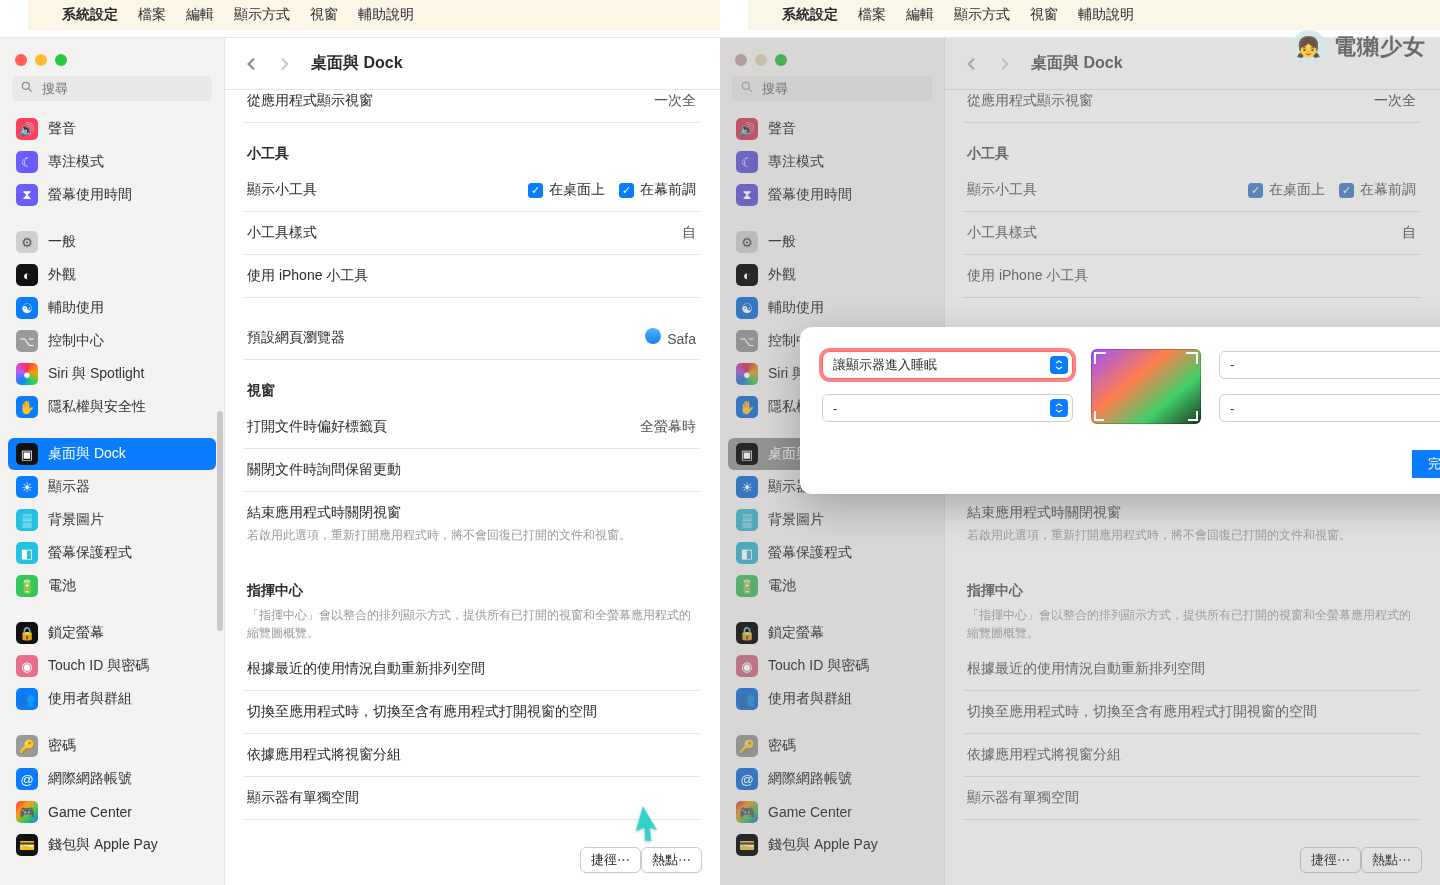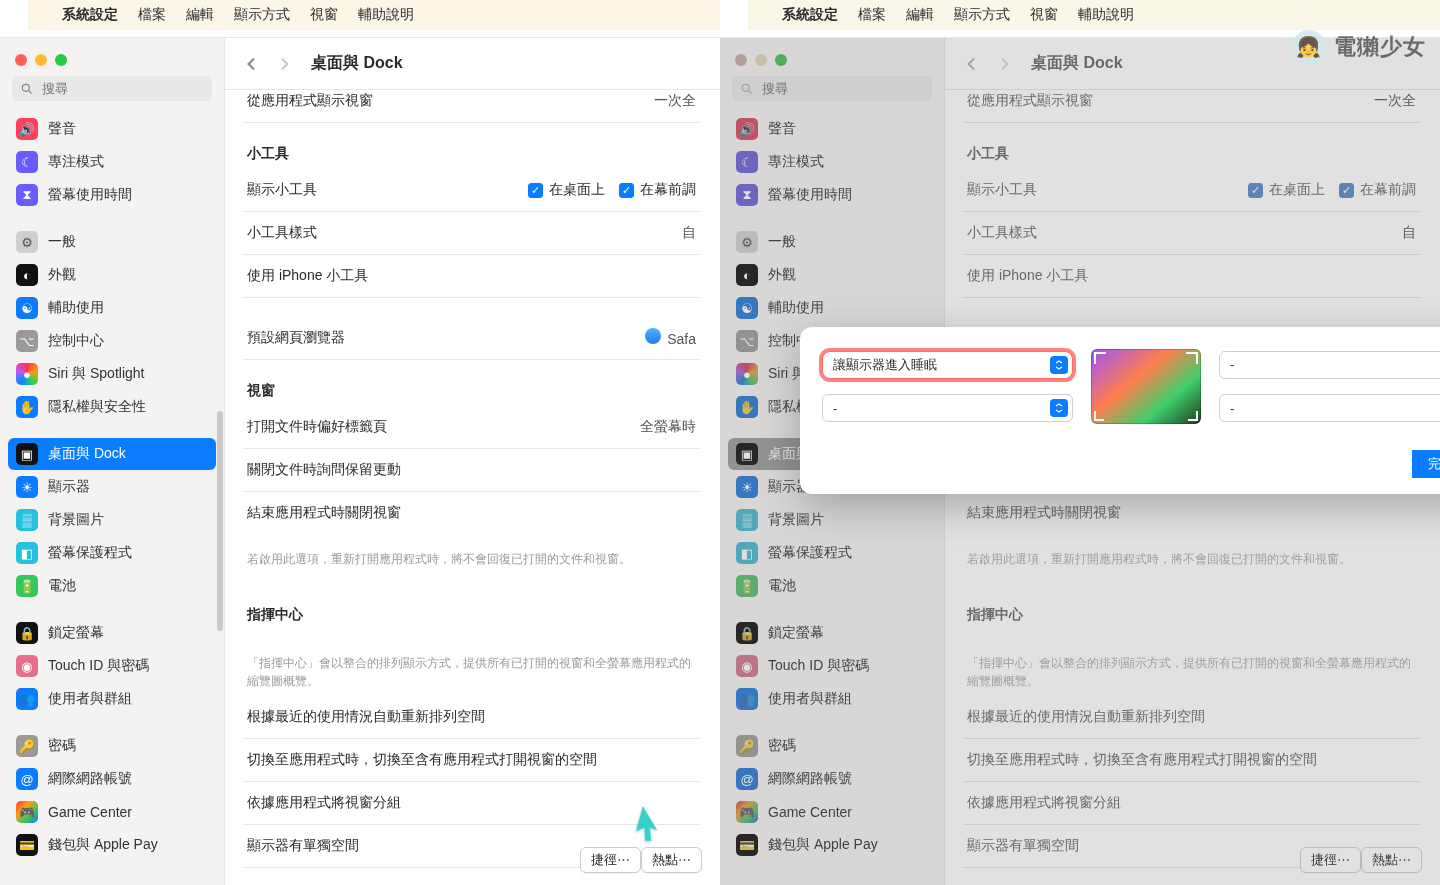--- a/index.html
+++ b/index.html
@@ -29,40 +29,40 @@
 .menubar span{cursor:default;}
 
 .window{position:absolute;top:37px;left:0;right:0;bottom:0;background:#fff;display:flex;border-top:1px solid var(--divider);}
 .sidebar{width:225px;background:var(--panel);border-right:1px solid var(--divider);display:flex;flex-direction:column;overflow:hidden;}
 .traf-wrap{padding:16px 15px 10px 15px;}
 .traffic{display:flex;gap:8px;}
 .traffic span{width:12px;height:12px;border-radius:50%;display:inline-block;}
 .t-red{background:var(--red);}
 .t-yel{background:var(--yel);}
 .t-grn{background:var(--grn);}
-.search{margin:0 12px 10px 12px;display:flex;align-items:center;background:#e8e8e8;border-radius:6px;padding:4px 8px;color:#888;}
+.search{margin:0 12px 10px 12px;display:flex;background:#e8e8e8;border-radius:6px;padding:4px 8px;color:#888;}
 .search svg{flex:0 0 auto;margin-right:6px;}
 .search input{border:0;background:transparent;outline:0;font-size:13px;flex:1;color:#555;}
 
 .nav{flex:1;overflow:hidden;padding:2px 8px;position:relative;}
 .nav-item{display:flex;align-items:center;gap:10px;padding:5px 8px;border-radius:6px;margin-bottom:1px;font-size:14px;color:#333;}
 .nav-item.sel{background:var(--selected);color:#fff;}
 .nav-ic{width:22px;height:22px;border-radius:5px;flex:0 0 auto;display:flex;align-items:center;justify-content:center;color:#fff;font-size:13px;}
 .nav-gap{height:14px;}
 
 .content{flex:1;display:flex;flex-direction:column;position:relative;overflow:hidden;}
 .toolbar{height:52px;display:flex;align-items:center;padding:0 12px;gap:6px;border-bottom:1px solid var(--divider);background:#fff;}
 .navbtn{width:28px;height:28px;display:flex;align-items:center;justify-content:center;color:#8a8a8a;border-radius:6px;}
 .title{font-size:16px;font-weight:600;margin-left:6px;}
 .body{flex:1;overflow:hidden;padding:0 20px 0 18px;position:relative;}
 .row{display:flex;align-items:center;justify-content:space-between;padding:12px 4px;border-bottom:1px solid var(--divider);font-size:14px;}
 .row .val{color:#555;}
 .row.noborder{border-bottom:0;}
 .section-h{font-weight:600;font-size:14px;padding:22px 4px 6px 4px;}
-.section-sub{color:#9a9a9a;font-size:12px;line-height:1.5;padding:0 4px 6px 4px;margin-top:24px;}
+.section-sub{color:#9a9a9a;font-size:12px;line-height:1.5;padding:0 4px 6px 4px;}
 .chkline{display:flex;gap:14px;align-items:center;}
 .chk{display:inline-flex;align-items:center;gap:6px;}
 .chkbox{width:15px;height:15px;border-radius:3px;border:1px solid #0a7cff;background:#0a7cff;display:inline-flex;align-items:center;justify-content:center;color:#fff;font-size:11px;}
 .badge-safari{width:16px;height:16px;border-radius:50%;background:linear-gradient(#4fb3ff,#1a7fe8);display:inline-block;margin-right:6px;position:relative;}
 
 .bottombar{position:absolute;bottom:12px;right:18px;display:flex;align-items:center;}
 .pillbtn{background:#fff;border:1px solid #ccc;border-radius:6px;padding:3px 10px;font-size:13px;color:#222;box-shadow:0 1px 0 rgba(0,0,0,.03);}
 .arrow-hint{position:absolute;bottom:34px;right:52px;color:#34d1c9;font-size:34px;transform:rotate(20deg);}
 .arrow-hint svg{filter:drop-shadow(0 2px 1px rgba(0,0,0,.15));}
 

